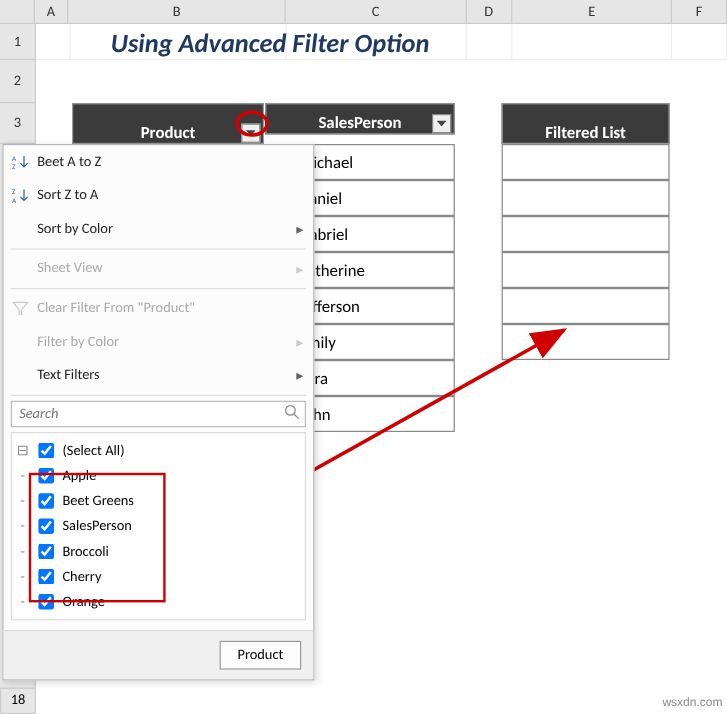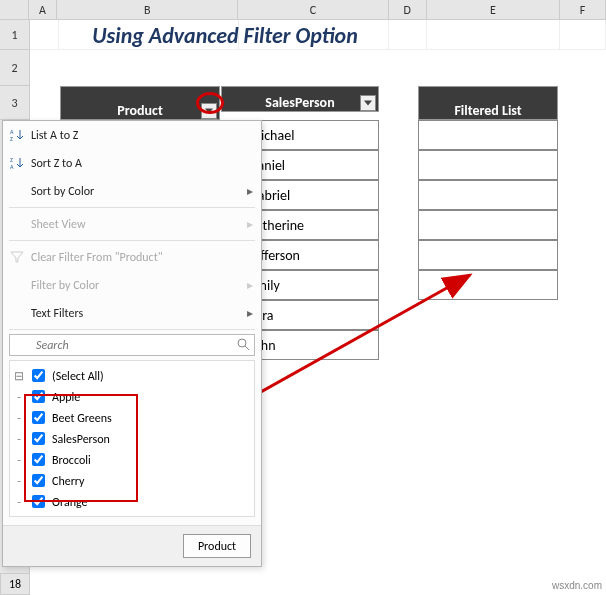--- a/index.html
+++ b/index.html
@@ -29,21 +29,21 @@
 
   
   .menu { position: absolute; top: 120px; left: 2px; width: 260px; background: #fcfcfc; border: 1px solid #b5b5b5; box-shadow: 2px 2px 6px rgba(0,0,0,.15); font-size: 12px; }
   .mi { display: flex; align-items: center; height: 28px; padding: 0 8px 0 28px; position: relative; color: #222; }
   .mi.disabled { color: #aaa; }
   .mi .mi-icon { position: absolute; left: 6px; width: 16px; height: 16px; display: flex; align-items: center; justify-content: center; }
   .mi .chev { margin-left: auto; color: #666; }
   .mi.disabled .chev { color: #ccc; }
   .sep { height: 1px; background: #e0e0e0; margin: 2px 6px; }
   .search { margin: 4px 6px; height: 22px; border: 1px solid #bbb; display: flex; align-items: center; padding: 0 4px; background: #fff; }
-  .search input { flex: 1; border: none; outline: none; font-size: 12px; font-style: italic; color: #888; background: transparent; margin-left: 20px; }
+  .search input { flex: 1; border: none; outline: none; font-size: 12px; font-style: italic; color: #888; background: transparent; }
   .tree { margin: 4px 6px 8px 6px; min-height: 130px; border: 1px solid #ddd; background: #fff; padding: 4px 4px; }
   .titem { display: flex; align-items: center; font-size: 12px; padding: 1px 0; gap: 4px; }
   .titem .dash { width: 10px; text-align: center; color: #888; }
   .titem input { width: 13px; height: 13px; }
   .btnrow { display: flex; justify-content: flex-end; gap: 10px; padding: 8px 10px; background: #f0f0f0; border-top: 1px solid #ddd; }
   .btn { min-width: 68px; height: 24px; font-size: 12px; border: 1px solid #999; background: #fdfdfd; display: flex; align-items: center; justify-content: center; }
   .btn.primary { border: 2px solid #2f6fb3; }
 
   .annot { position: absolute; border: 2px solid #d00000; pointer-events: none; }
 
@@ -135,21 +135,21 @@
 
 <div class="menu">
   <div class="mi">
     <span class="mi-icon">
       <svg width="14" height="14" viewBox="0 0 14 14">
           <text x="0" y="6" font-size="6" fill="#2a6099">A</text>
           <text x="0" y="13" font-size="6" fill="#2a6099">Z</text>
           <path d="M10 2 L10 11 M7 8 L10 11 L13 8" stroke="#2a6099" fill="none" stroke-width="1"></path>
         </svg>
     </span>
-    <span>List A to Z</span>
+    <span>Beet A to Z</span>
   </div>
   <div class="mi">
     <span class="mi-icon">
       <svg width="14" height="14" viewBox="0 0 14 14">
           <text x="0" y="6" font-size="6" fill="#2a6099">Z</text>
           <text x="0" y="13" font-size="6" fill="#2a6099">A</text>
           <path d="M10 2 L10 11 M7 8 L10 11 L13 8" stroke="#2a6099" fill="none" stroke-width="1"></path>
         </svg>
     </span>
     <span>Sort Z to A</span>

